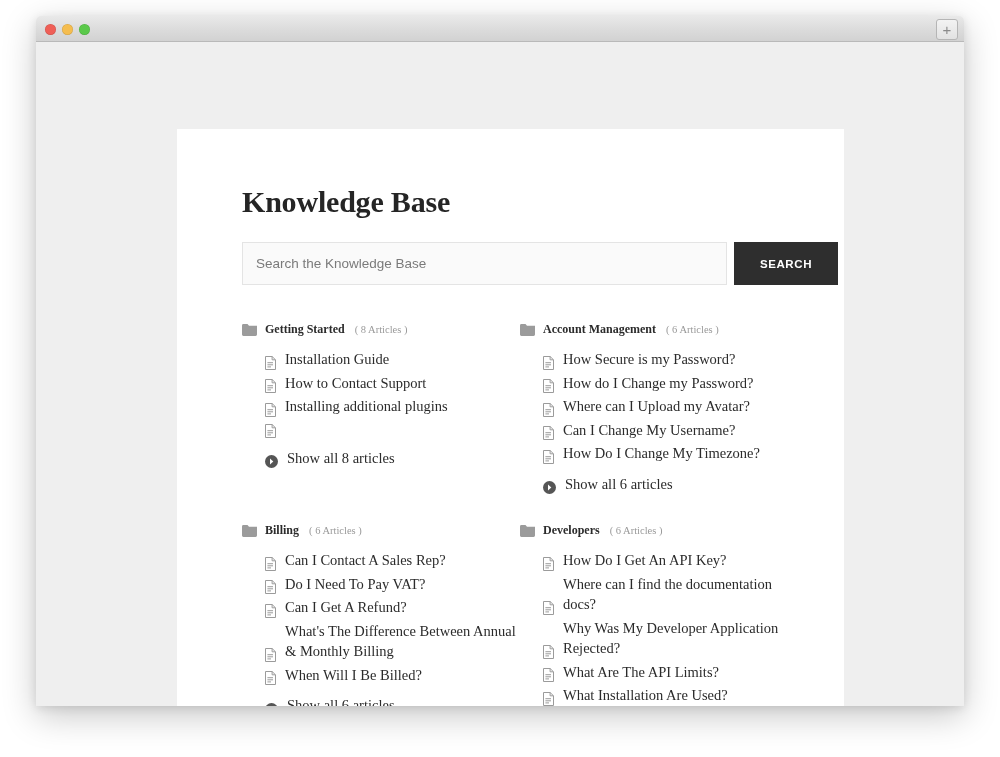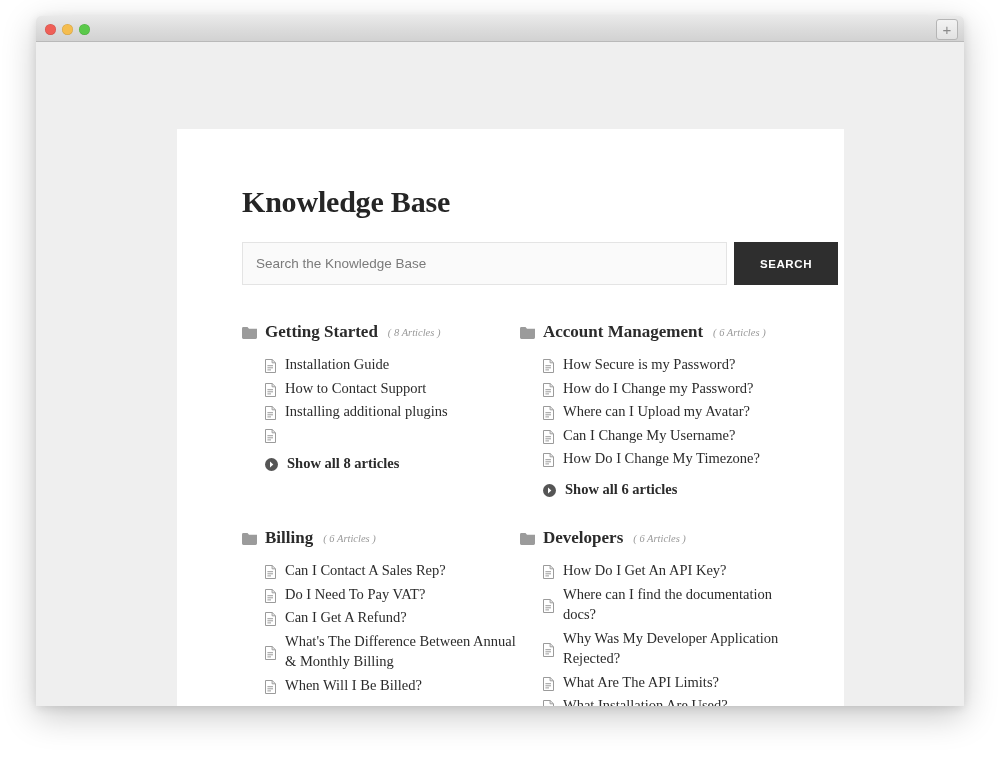--- a/index.html
+++ b/index.html
@@ -152,47 +152,46 @@
 
   .cat-header {
     display: flex;
     align-items: center;
     gap: 8px;
     margin-bottom: 12px;
   }
   .cat-title {
     font-family: "Liberation Serif", serif;
     font-weight: bold;
-    font-size: 17px;
+    font-size: 12px;
     color: #2b2b2b;
   }
   .cat-count {
     font-family: "Liberation Serif", serif;
-    font-style: italic;
     font-size: 10.5px;
     color: #999999;
     margin-left: 2px;
   }
 
   .article-list { list-style: none; padding-left: 23px; }
 
   .article-item {
     display: flex;
-    align-items: center;
+    align-items: flex-end;
     gap: 9px;
     margin-bottom: 3px;
   }
   .article-text {
     font-family: "Liberation Serif", serif;
     font-size: 14.5px;
     line-height: 20.5px;
     color: #2b2b2b;
   }
 
-  .showall-item { margin-top: 10px; font-weight: bold; }
+  .showall-item { margin-top: 10px; }
   .showall-text {
     font-family: "Liberation Serif", serif;
     font-size: 14.5px;
     line-height: 20.5px;
     color: #2b2b2b;
   }
 
   
   .icon { flex: 0 0 auto; display: block; }
   .icon-folder { width: 15px; height: 12px; margin-top: 1px; }

